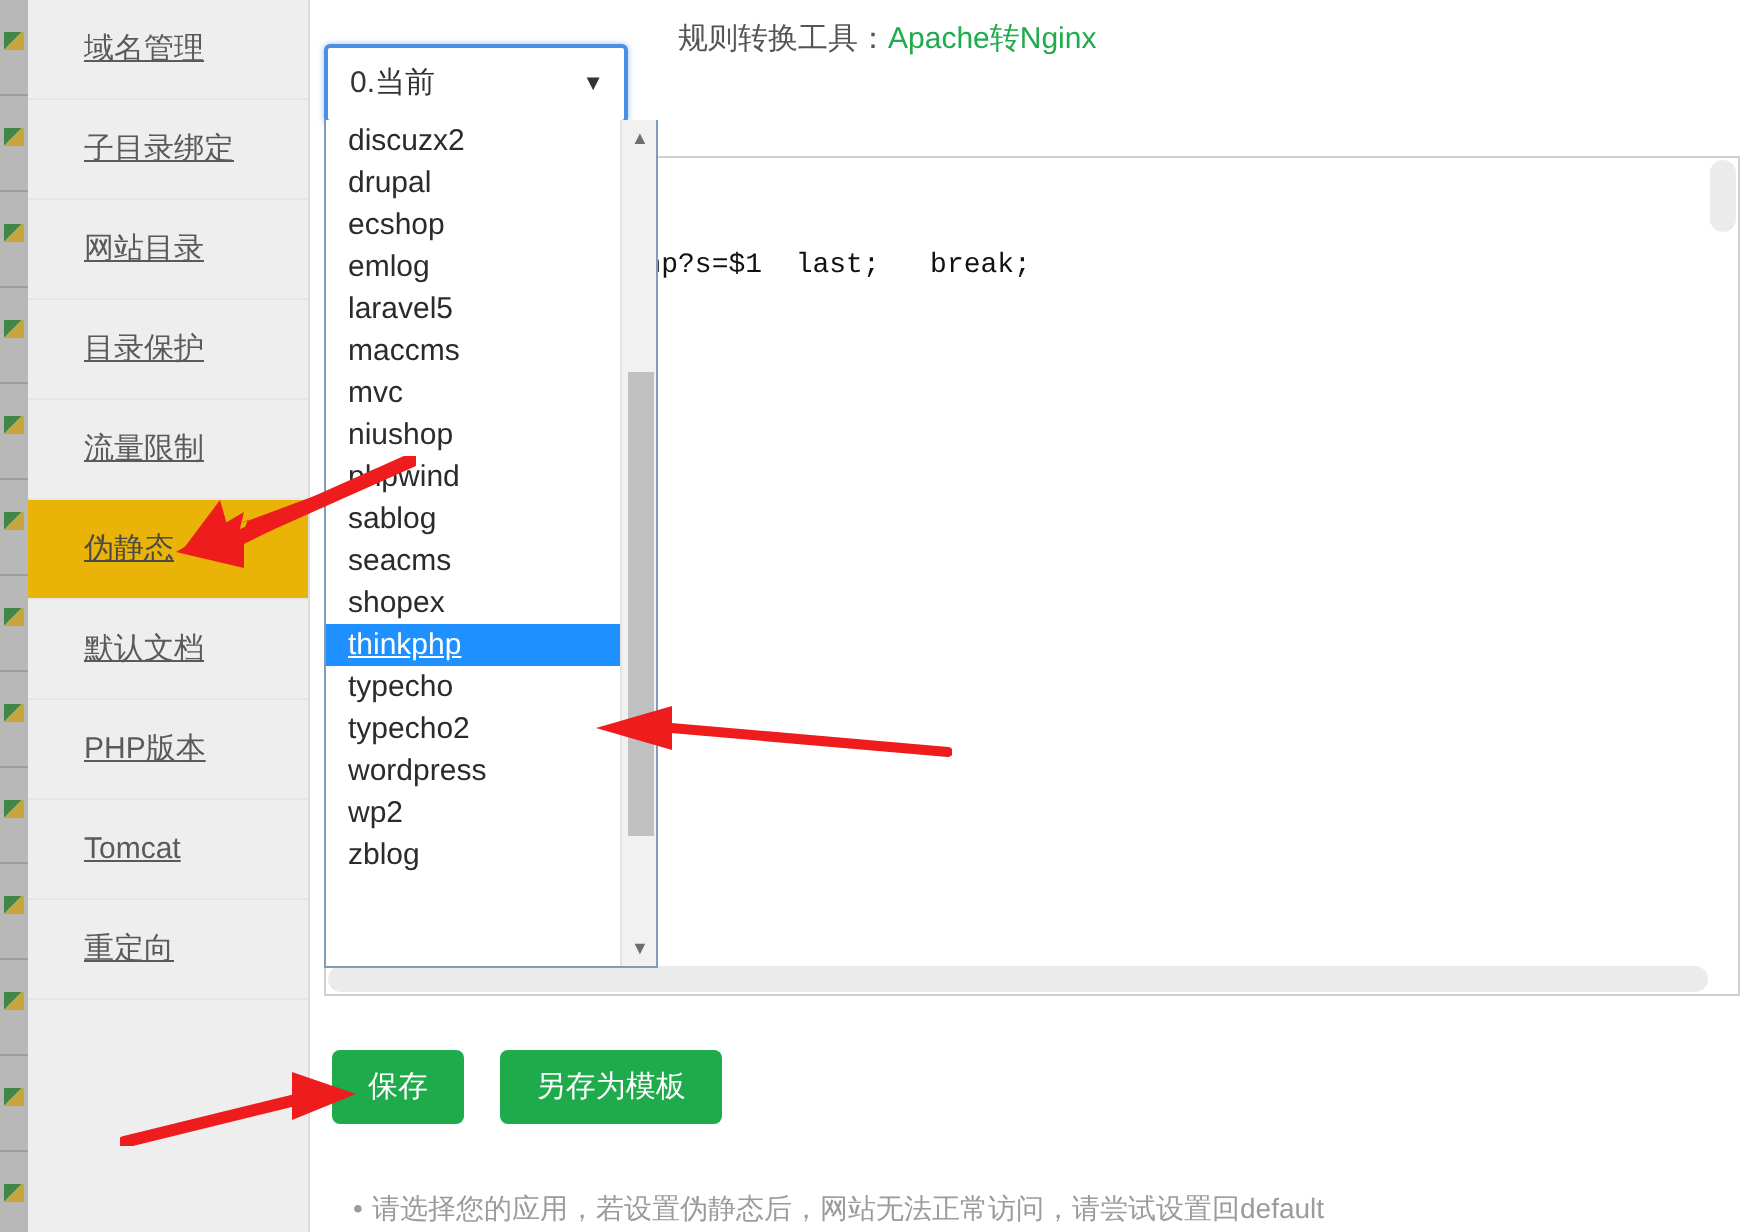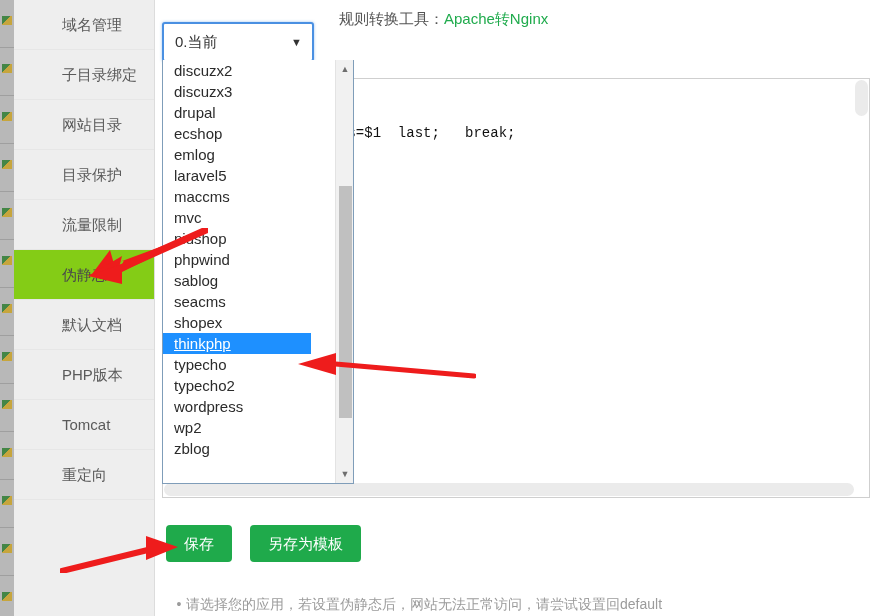--- a/index.html
+++ b/index.html
@@ -44,30 +44,31 @@
     position: absolute;
     left: 14px; top: 0;
     width: 141px; height: 616px;
     background: #eeeeee;
     border-right: 1px solid #dcdcdc;
     box-sizing: border-box;
   }
   .side-item {
     height: 50px;
     line-height: 50px;
-    padding-left: 48px;
+    padding-left: 28px;
     font-size: 15px;
     color: #5a5a5a;
     box-sizing: border-box;
     border-bottom: 1px solid #e6e6e6;
     white-space: nowrap;
     cursor: pointer;
+    text-decoration: underline;
   }
   .side-item.active {
-    background: #84cc16;
+    background: #eab308;
     color: #4a4a4a;
   }
 
   
   #main {
     position: absolute;
     left: 156px; top: 0;
     right: 0; bottom: 0;
   }
 
@@ -113,21 +114,21 @@
   #tool-row .tool-link {
     color: #20ab4d;
     text-decoration: none;
     cursor: pointer;
   }
 
   
   #dropdown {
     position: absolute;
     left: 6px; top: 60px;
-    width: 192px; height: 424px;
+    width: 167px; height: 424px;
     background: #fff;
     border: 1px solid #7f9db9;
     border-top: none;
     box-sizing: border-box;
     z-index: 40;
     overflow: hidden;
   }
   #dd-list {
     position: absolute;
     left: 0; top: 0;
@@ -347,21 +348,20 @@
       <div id="code-vthumb"></div>
     </div>
     <div id="code-hscroll">
       <div id="code-hthumb"></div>
     </div>
   </div>
 
   <div id="dropdown">
     <div id="dd-list">
         <div class="dd-opt">discuzx2</div>
-        <div class="dd-opt">discuzx3</div>
         <div class="dd-opt">drupal</div>
         <div class="dd-opt">ecshop</div>
         <div class="dd-opt">emlog</div>
         <div class="dd-opt">laravel5</div>
         <div class="dd-opt">maccms</div>
         <div class="dd-opt">mvc</div>
         <div class="dd-opt">niushop</div>
         <div class="dd-opt">phpwind</div>
         <div class="dd-opt">sablog</div>
         <div class="dd-opt">seacms</div>

